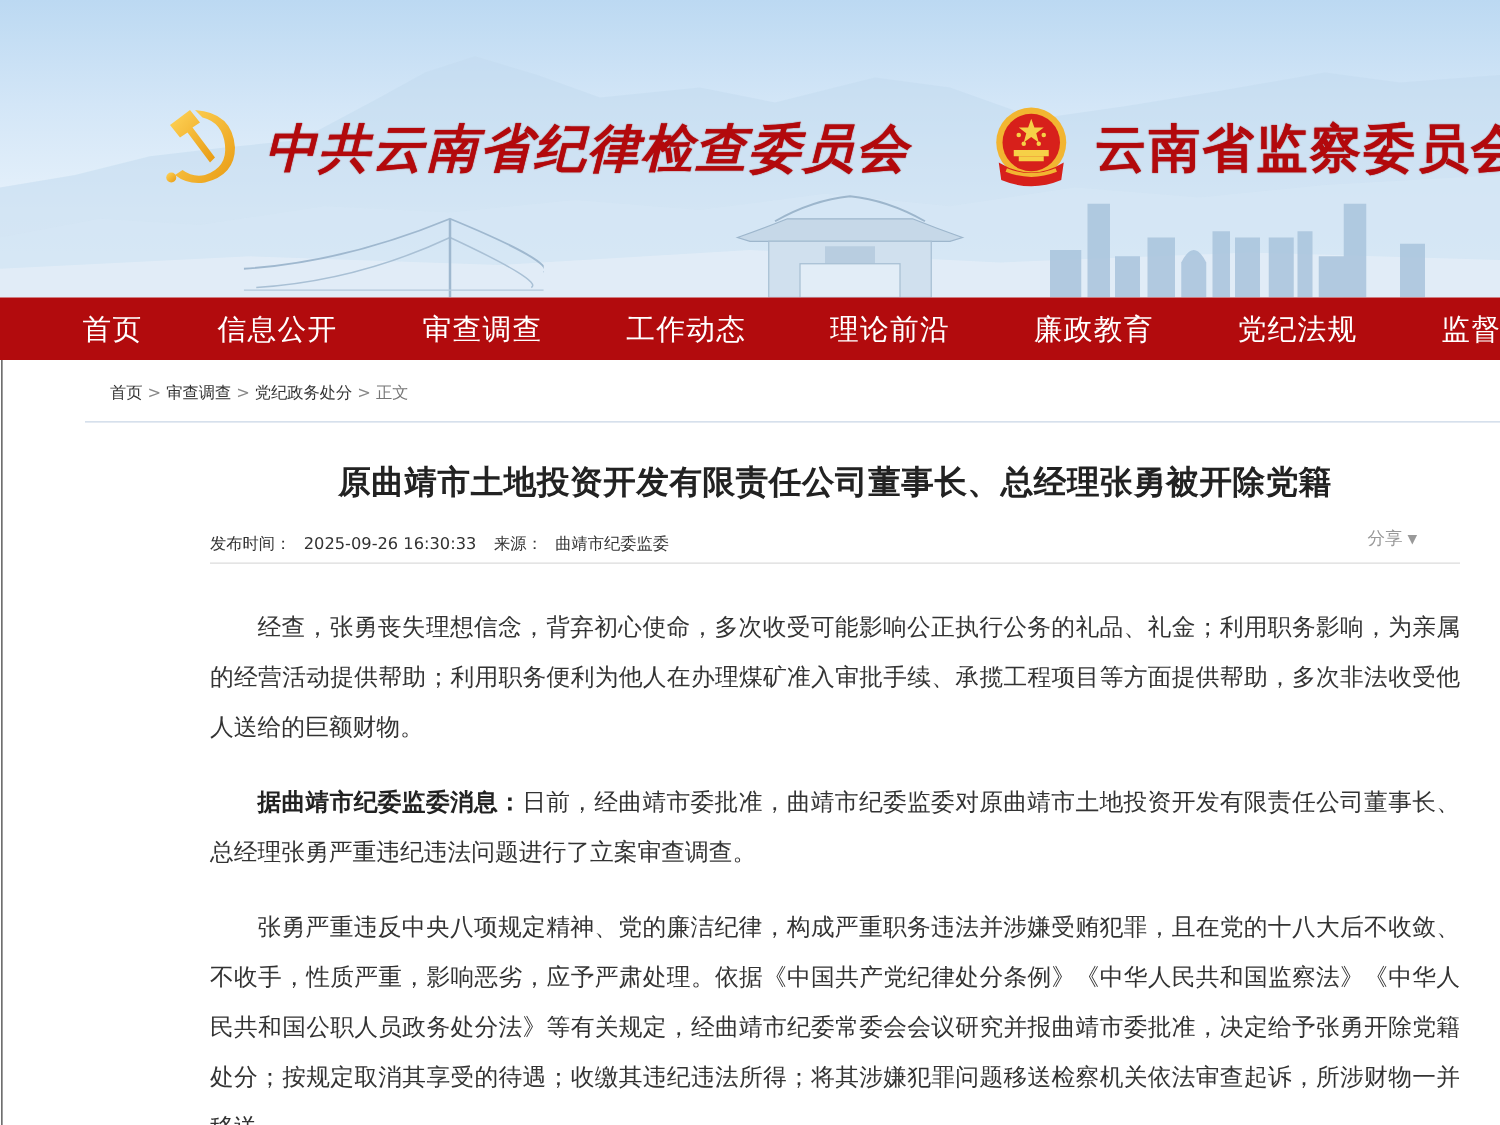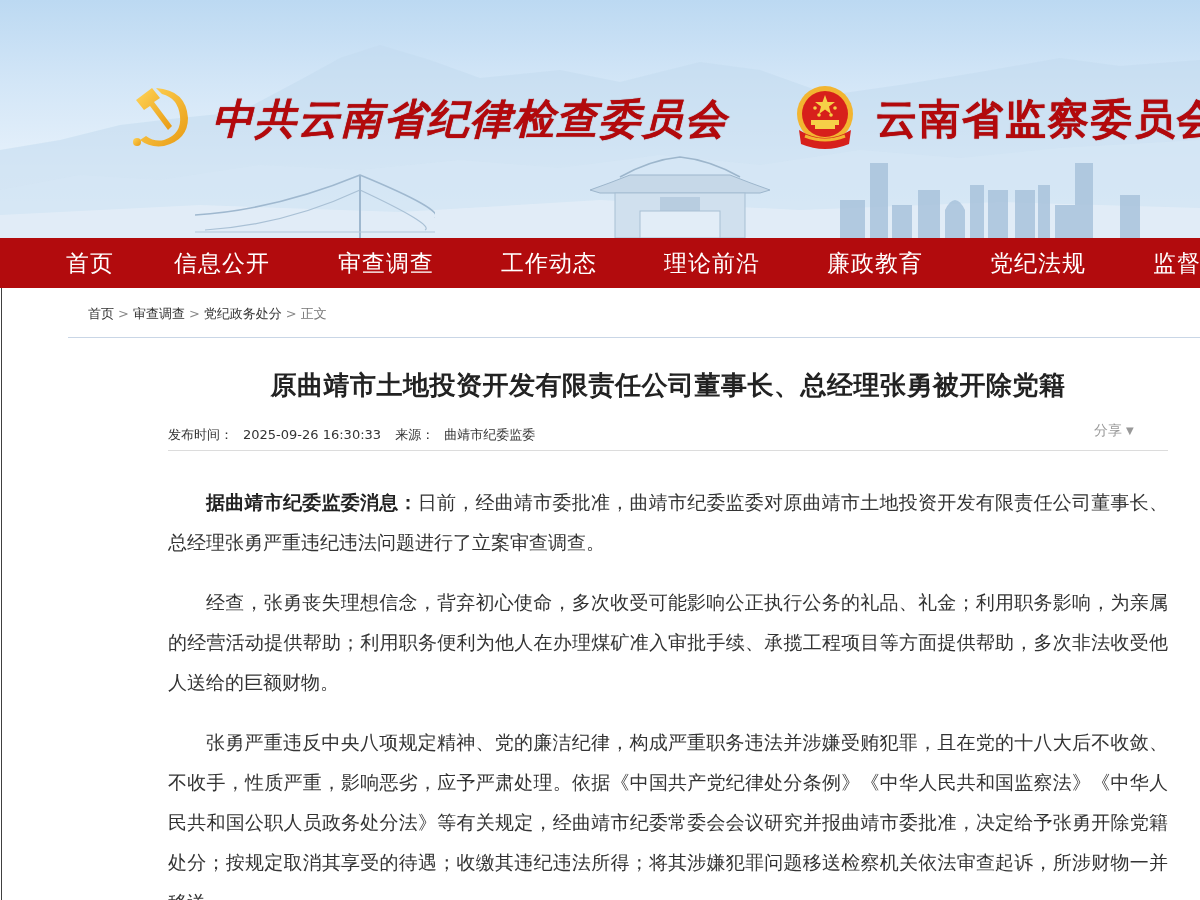--- a/index.html
+++ b/index.html
@@ -169,17 +169,17 @@
   <div class="meta">
     <span><span>发布时间：</span><span>2025-09-26 16:30:33</span></span>
     <span><span>来源：</span><span>曲靖市纪委监委</span></span>
   </div>
   <div class="share">
     <span>分享</span><span class="caret">▼</span>
   </div>
   <div class="meta-divider"></div>
 
   <div class="article-body">
+    <p><span>经查，张勇丧失理想信念，背弃初心使命，多次收受可能影响公正执行公务的礼品、礼金；利用职务影响，为亲属的经营活动提供帮助；利用职务便利为他人在办理煤矿准入审批手续、承揽工程项目等方面提供帮助，多次非法收受他人送给的巨额财物。</span></p>
     <p><strong>据曲靖市纪委监委消息：</strong><span>日前，经曲靖市委批准，曲靖市纪委监委对原曲靖市土地投资开发有限责任公司董事长、总经理张勇严重违纪违法问题进行了立案审查调查。</span></p>
-    <p><span>经查，张勇丧失理想信念，背弃初心使命，多次收受可能影响公正执行公务的礼品、礼金；利用职务影响，为亲属的经营活动提供帮助；利用职务便利为他人在办理煤矿准入审批手续、承揽工程项目等方面提供帮助，多次非法收受他人送给的巨额财物。</span></p>
     <p><span>张勇严重违反中央八项规定精神、党的廉洁纪律，构成严重职务违法并涉嫌受贿犯罪，且在党的十八大后不收敛、不收手，性质严重，影响恶劣，应予严肃处理。依据《中国共产党纪律处分条例》《中华人民共和国监察法》《中华人民共和国公职人员政务处分法》等有关规定，经曲靖市纪委常委会会议研究并报曲靖市委批准，决定给予张勇开除党籍处分；按规定取消其享受的待遇；收缴其违纪违法所得；将其涉嫌犯罪问题移送检察机关依法审查起诉，所涉财物一并移送。</span></p>
   </div>
 </div>
 
 </body></html>

